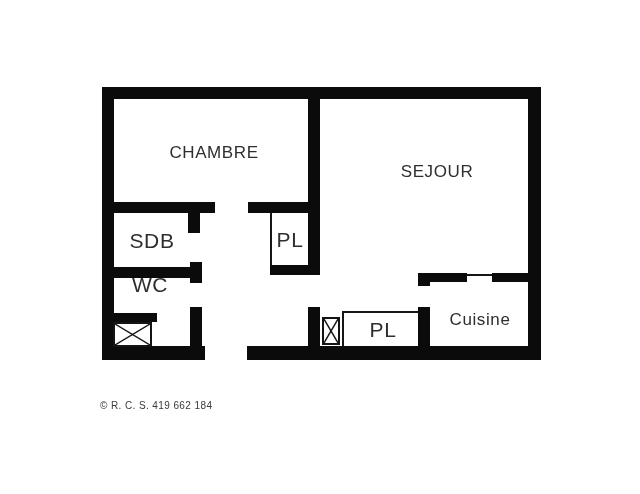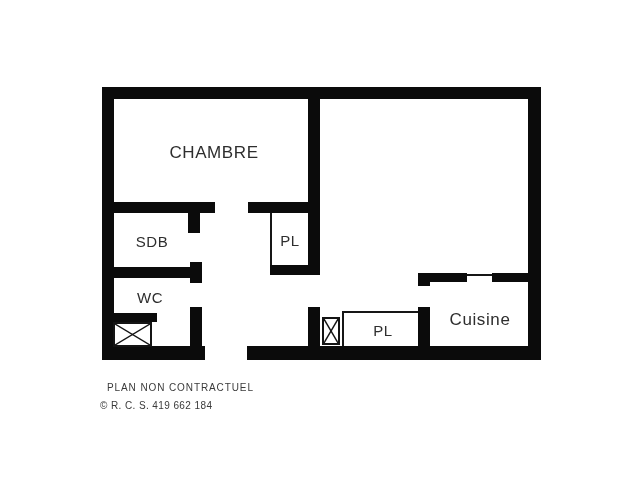--- a/index.html
+++ b/index.html
@@ -4,21 +4,21 @@
 <style>
   html,body{margin:0;padding:0;background:#ffffff;}
   .canvas{position:relative;width:640px;height:442px;background:#ffffff;overflow:hidden;
           font-family:"Liberation Sans", sans-serif;}
   .wall{position:absolute;background:#0b0b0b;}
   .thinline{position:absolute;background:#161616;}
   .shaft{position:absolute;border:2px solid #141414;background:#ffffff;box-sizing:border-box;}
   .shaft svg{display:block;width:100%;height:100%;}
   .room-label{position:absolute;transform:translate(-50%,-50%);color:#2e2e2e;
               font-size:17px;font-weight:500;letter-spacing:0.6px;white-space:nowrap;}
-  .room-label.small{font-size:15px;}
+  .room-label.small{font-size:21px;}
   .footer-text{position:absolute;color:#3a3a3a;font-size:10px;letter-spacing:0.9px;white-space:nowrap;}
   .footer-text.reg{letter-spacing:0.4px;}
 </style>
 </head>
 <body>
 
 <div class="canvas">
 
   <div class="wall" style="left:102px;top:87px;width:438px;height:12px"></div>
   <div class="wall" style="left:102px;top:87px;width:12px;height:273px"></div>
@@ -53,22 +53,22 @@
     </svg>
   </div>
   <div class="shaft" style="left:322px;top:317px;width:18px;height:28px">
     <svg viewBox="0 0 100 100" preserveAspectRatio="none">
       <line x1="0" y1="0" x2="100" y2="100" stroke="#141414" stroke-width="1.4" vector-effect="non-scaling-stroke"></line>
       <line x1="100" y1="0" x2="0" y2="100" stroke="#141414" stroke-width="1.4" vector-effect="non-scaling-stroke"></line>
     </svg>
   </div>
 
   <div class="room-label" style="left:214px;top:153px">CHAMBRE</div>
+  <div class="room-label" style="left:437px;top:172px">SEJOUR</div>
   <div class="room-label small" style="left:152px;top:241px">SDB</div>
-  <div class="room-label small" style="left:150px;top:297px">WC</div>
+  <div class="room-label small" style="left:150px;top:285px">WC</div>
   <div class="room-label small" style="left:290px;top:240px">PL</div>
   <div class="room-label small" style="left:383px;top:330px">PL</div>
   <div class="room-label" style="left:480px;top:320px">Cuisine</div>
 
-  <div class="footer-text" style="left:107px;top:382px">PLAN NON CONTRACTUEL</div>
   <div class="footer-text reg" style="left:100px;top:400px">© R. C. S. 419 662 184</div>
 
 </div>
 
 </body></html>

